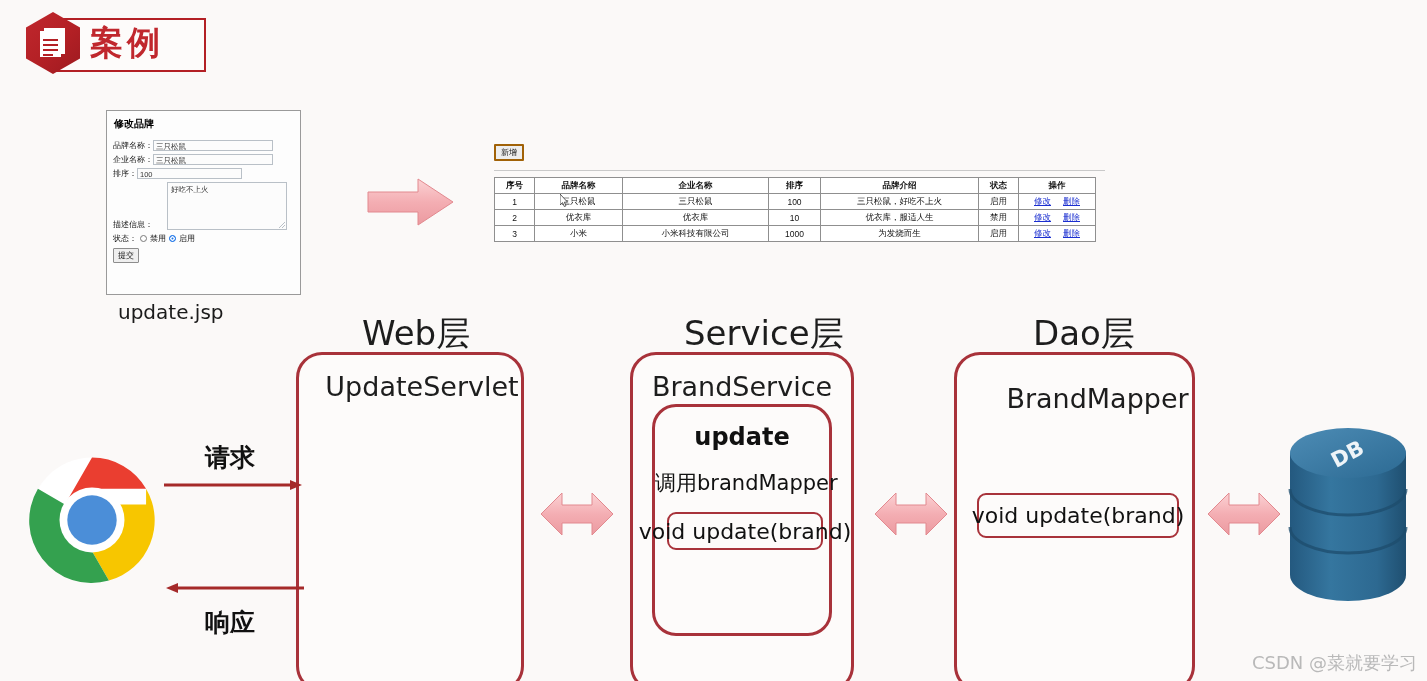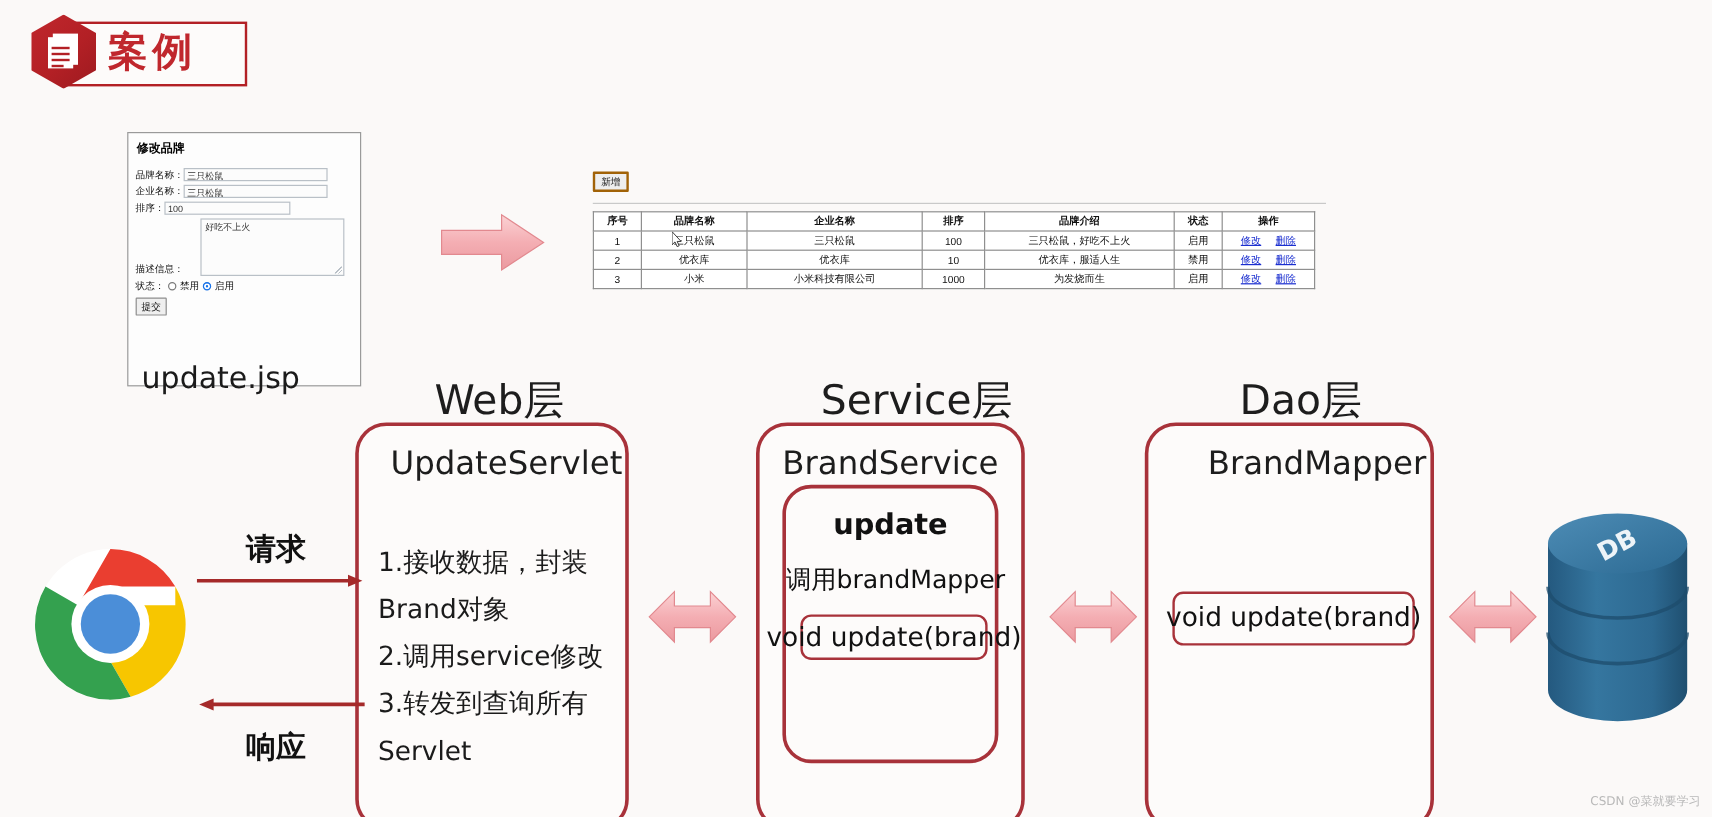--- a/index.html
+++ b/index.html
@@ -42,21 +42,21 @@
     font-family:"DejaVu Sans","Liberation Sans",sans-serif;
   }
   .page-title{
     position:absolute;left:208px;top:17px;
     font-size:35px;color:#c0282c;letter-spacing:1px;
     font-family:"DejaVu Sans","Liberation Sans",sans-serif;
   }
 
   
   .form-panel{
-    position:absolute;left:106px;top:110px;width:195px;height:212px;
+    position:absolute;left:106px;top:110px;width:195px;height:185px;
     background:#fdfdfd;border:1px solid #9a9a9a;box-sizing:border-box;
     padding:5px 6px;font-size:8px;color:#111;
   }
   .form-title{font-size:10px;font-weight:bold;color:#000;margin:1px 0 9px 1px;}
   .frow{display:flex;align-items:flex-end;margin-bottom:3px;}
   .flabel{white-space:nowrap;font-size:8px;color:#111;}
   .finput{
     border:1px solid #b9c0c7;background:#fcfcfc;height:11px;line-height:11px;
     font-size:7.5px;color:#333;padding:0 2px;box-sizing:border-box;
   }
@@ -76,21 +76,21 @@
   .radio{
     display:inline-block;width:7px;height:7px;border:1px solid #7a7a7a;border-radius:50%;
     background:#fff;vertical-align:middle;box-sizing:border-box;
   }
   .radio.on{background:#1a73e8;border-color:#1a73e8;box-shadow:inset 0 0 0 1.5px #fff;}
   .submit-btn{
     margin-top:4px;display:inline-block;font-size:8px;padding:1px 4px;
     border:1px solid #8d8d8d;background:#efefef;color:#111;border-radius:1px;
   }
   .jsp-label{
-    position:absolute;left:118px;top:300px;font-size:25px;color:#1b1b1b;
+    position:absolute;left:118px;top:300px;font-size:20px;color:#1b1b1b;
     font-family:"DejaVu Sans","Liberation Sans",sans-serif;
   }
 
   
   .flat-arrow-right{position:absolute;left:366px;top:176px;width:90px;height:52px;}
 
   
   .table-mock{position:absolute;left:494px;top:141px;width:615px;}
   .btn-new{
     display:inline-block;font-size:8px;padding:1px 5px;border:2px solid #a16207;
@@ -152,21 +152,21 @@
     position:absolute;font-size:25px;color:#111;font-weight:bold;
     font-family:"DejaVu Sans","Liberation Sans",sans-serif;
   }
   .line-arrow{position:absolute;}
 
   
   .db-cyl{position:absolute;left:1287px;top:427px;width:122px;height:175px;}
 
   
   .watermark{
-    position:absolute;right:10px;bottom:6px;font-size:10px;color:#b9b9b9;
+    position:absolute;right:10px;bottom:6px;font-size:18px;color:#b9b9b9;
     font-family:"DejaVu Sans","Liberation Sans",sans-serif;white-space:nowrap;text-align:right;
   }
 </style>
 </head>
 <body>
 
 <div class="canvas">
 
   <div class="header">
     <div class="badge-wrap">
@@ -310,39 +310,34 @@
       <polygon points="0,0 0,11 2.5,8.6 4.3,12.5 6,11.8 4.3,8.2 7.6,8.2" fill="#fff" stroke="#333" stroke-width="0.8"></polygon>
     </svg>
   </div>
 
   <div class="layer-title" style="left:362px;top:311px;">Web层</div>
   <div class="layer-title" style="left:684px;top:311px;">Service层</div>
   <div class="layer-title" style="left:1033px;top:311px;">Dao层</div>
 
   <div class="layer-box" style="left:296px;top:352px;width:228px;height:340px;">
     <div class="box-heading" style="top:16px;margin-left:24px;">UpdateServlet</div>
-    <div class="steps" style="top:95px;">
-      <div>1.接收数据，封装Brand对象</div>
-      <div>2.调用service修改</div>
-      <div>3.转发到查询所有Servlet</div>
-    </div>
   </div>
 
   <div class="layer-box" style="left:630px;top:352px;width:224px;height:340px;">
     <div class="box-heading" style="top:16px;">BrandService</div>
 
   </div>
   <div class="inner-box" style="left:652px;top:404px;width:180px;height:232px;">
     <div class="inner-line" style="top:62px;font-size:21px;">调用brandMapper</div>
     <div class="inner-line" style="top:16px;font-size:24px;font-weight:bold;">update</div>
     <div class="method-box" style="left:12px;top:105px;width:156px;height:38px;">void update(brand)</div>
   </div>
 
   <div class="layer-box" style="left:954px;top:352px;width:241px;height:340px;">
-    <div class="box-heading" style="top:16px;padding-left:46px;">BrandMapper</div>
+    <div class="box-heading" style="top:28px;padding-left:46px;">BrandMapper</div>
     <div class="method-box" style="left:20px;top:138px;width:202px;height:45px;">void update(brand)</div>
   </div>
 
   <div style="position:absolute;left:540px;top:487px;">
     <svg width="74" height="54" viewBox="0 0 74 54">
       <defs>
         <linearGradient id="pg2" x1="0" y1="0" x2="0" y2="1">
           <stop offset="0%" stop-color="#fbd2d4"></stop>
             <stop offset="50%" stop-color="#f4aeb3"></stop>
             <stop offset="100%" stop-color="#eb9aa0"></stop>

